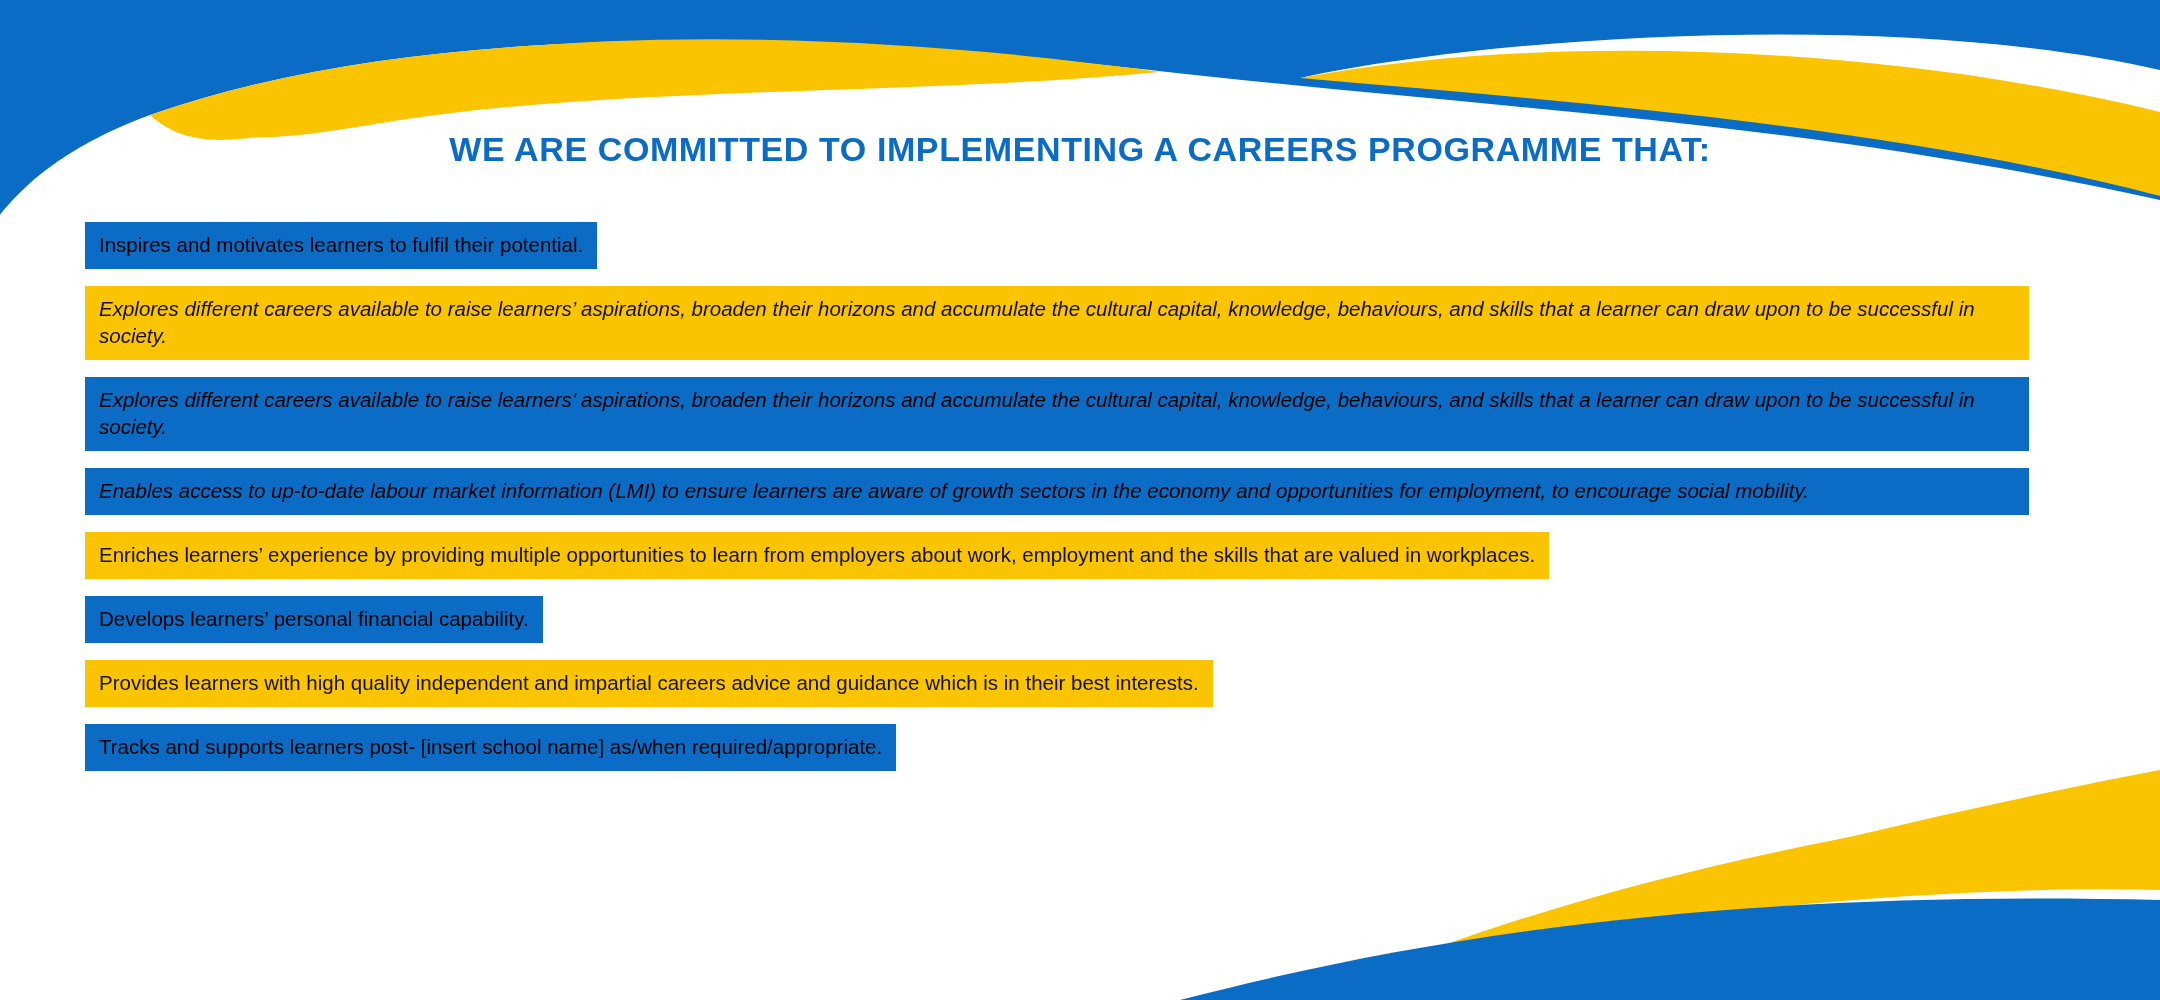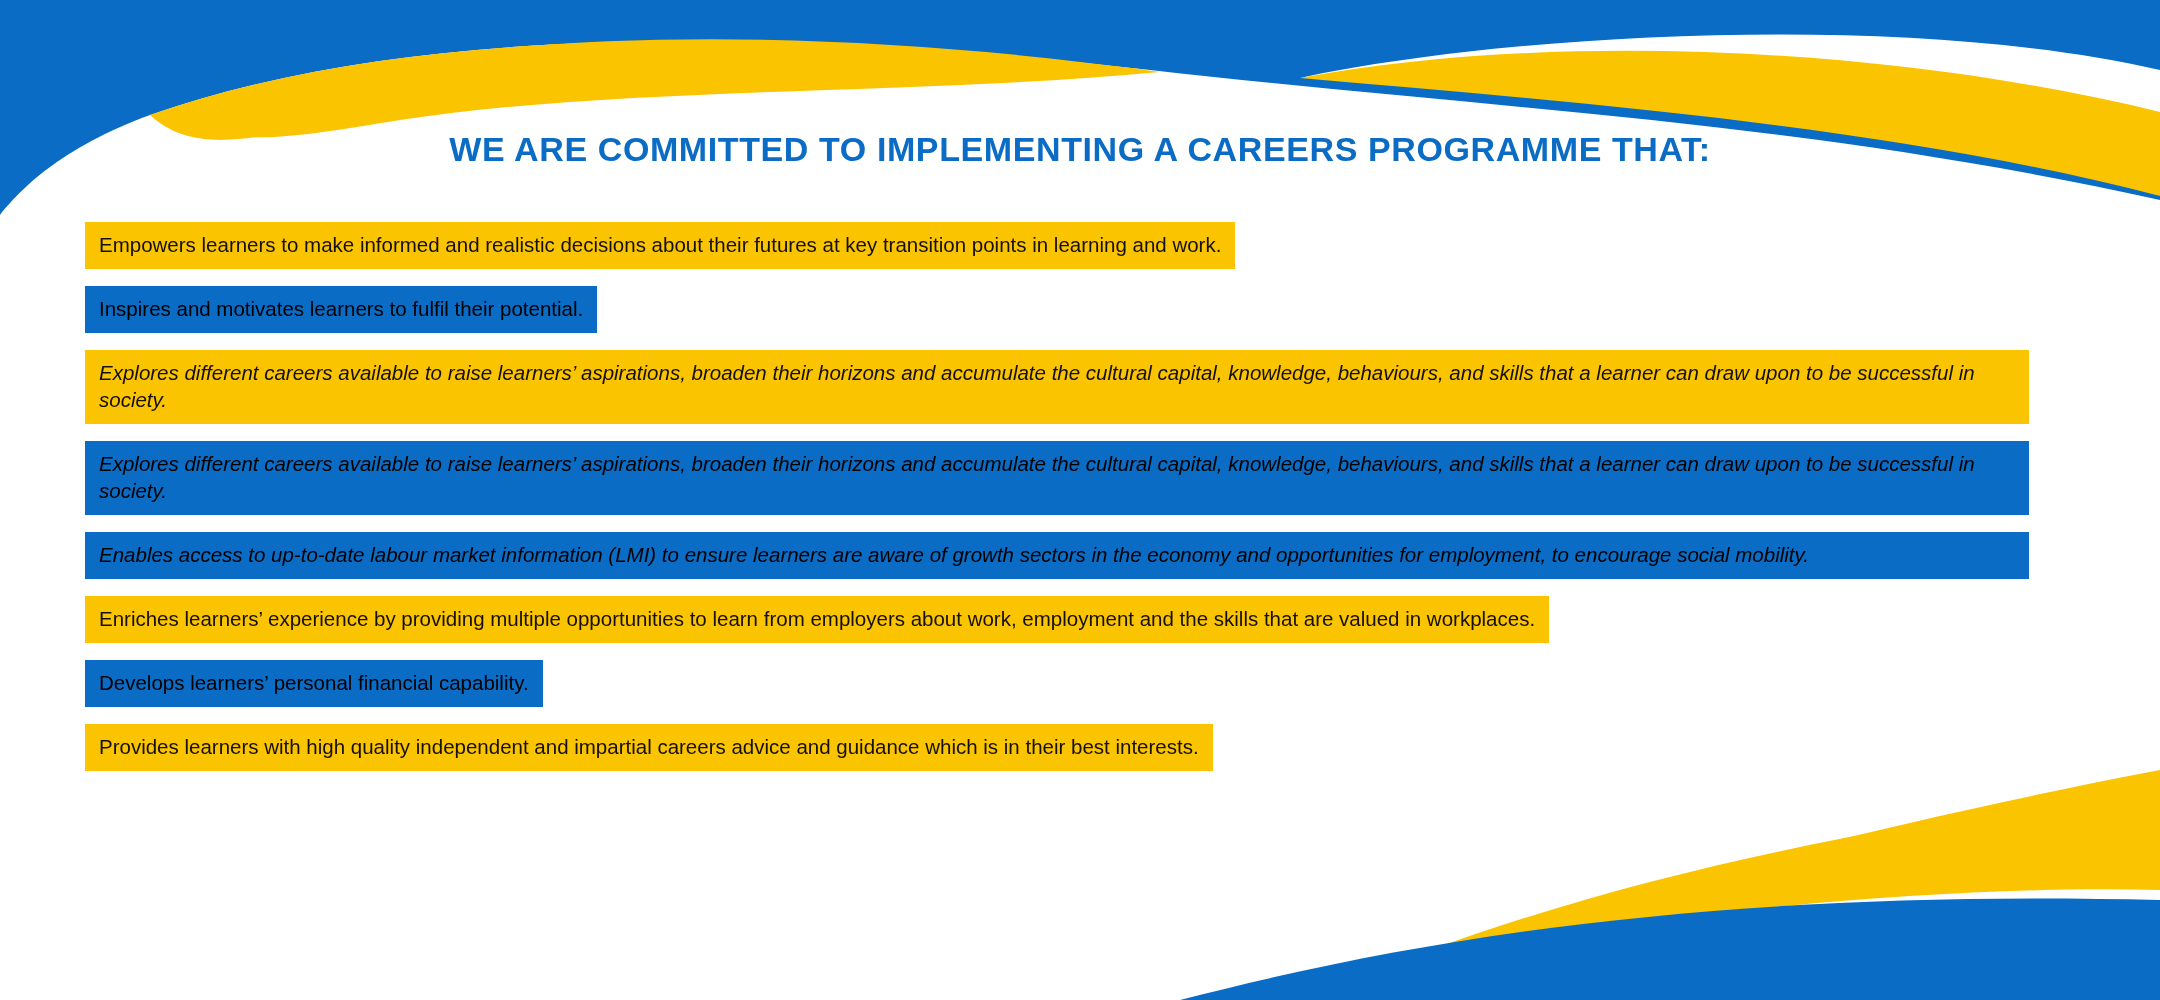--- a/index.html
+++ b/index.html
@@ -96,34 +96,34 @@
   <svg class="deco deco-top" viewBox="0 0 2160 260" preserveAspectRatio="none">
     <path d="M0,0 L2160,0 L2160,70 C1900,10 1500,35 1300,78 C1680,40 1960,70 2160,120 L2160,200 C1800,120 1500,110 1150,70 C800,30 420,20 150,115 C60,148 20,190 0,215 Z" fill="#0a6cc4"></path>
     <path d="M150,115 C420,20 800,30 1150,70 C900,58 600,62 380,110 C280,132 200,162 150,115 Z" fill="#fbc400"></path>
     <path d="M180,118 C430,18 830,26 1160,72 C920,95 620,86 400,120 C300,136 230,150 180,118 Z" fill="#fbc400"></path>
     <path d="M1300,78 C1560,30 1900,48 2160,112 L2160,196 C1900,128 1600,104 1300,78 Z" fill="#fbc400"></path>
   </svg>
 
   <div class="content">
     <div class="title">WE ARE COMMITTED TO IMPLEMENTING A CAREERS PROGRAMME THAT:</div>
     <div class="list">
-        <div class="row"><span class="chip yellow">Empowers learners to make informed and realistic decisions about their futures at key transition points in learning and work.</span></div>
         <div class="row"><span class="chip blue">Inspires and motivates learners to fulfil their potential.</span></div>
         <div class="row">
           <span class="chip yellow wide">Explores different careers available to raise learners’ aspirations, broaden their horizons and accumulate the cultural capital, knowledge, behaviours, and skills that a learner can draw upon to be successful in society.</span>
         </div>
         <div class="row">
           <span class="chip blue wide">Explores different careers available to raise learners’ aspirations, broaden their horizons and accumulate the cultural capital, knowledge, behaviours, and skills that a learner can draw upon to be successful in society.</span>
         </div>
         <div class="row">
           <span class="chip blue wide">Enables access to up-to-date labour market information (LMI) to ensure learners are aware of growth sectors in the economy and opportunities for employment, to encourage social mobility.</span>
         </div>
         <div class="row"><span class="chip yellow">Enriches learners’ experience by providing multiple opportunities to learn from employers about work, employment and the skills that are valued in workplaces.</span></div>
         <div class="row"><span class="chip blue">Develops learners’ personal financial capability.</span></div>
         <div class="row"><span class="chip yellow">Provides learners with high quality independent and impartial careers advice and guidance which is in their best interests.</span></div>
+        <div class="row"><span class="chip blue">Tracks and supports learners post- [insert school name] as/when required/appropriate.</span></div>
       </div>
   </div>
 
   <svg class="deco deco-bottom" viewBox="0 0 2160 250" preserveAspectRatio="none">
     <path d="M2160,20 C1950,60 1700,120 1500,180 C1700,140 1950,120 2160,130 Z" fill="#fbc400"></path>
     <path d="M1430,200 C1650,120 1900,70 2160,40 L2160,140 C1950,135 1700,160 1430,200 Z" fill="#fbc400"></path>
     <path d="M1180,250 C1450,180 1750,140 2160,150 L2160,250 Z" fill="#0a6cc4"></path>
   </svg>
 
 </div>

